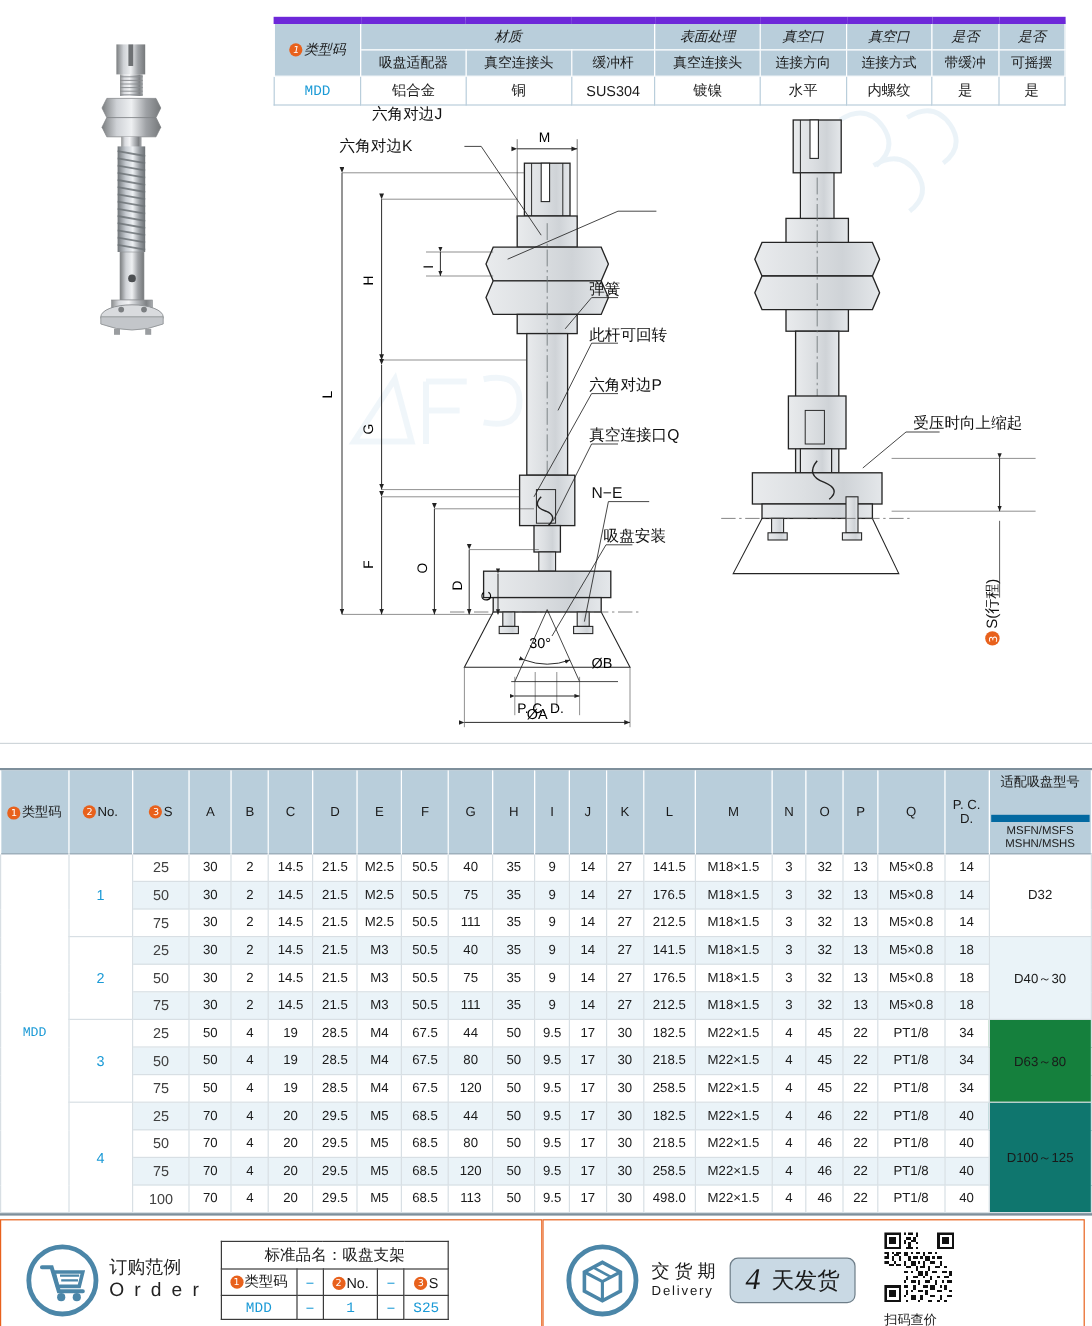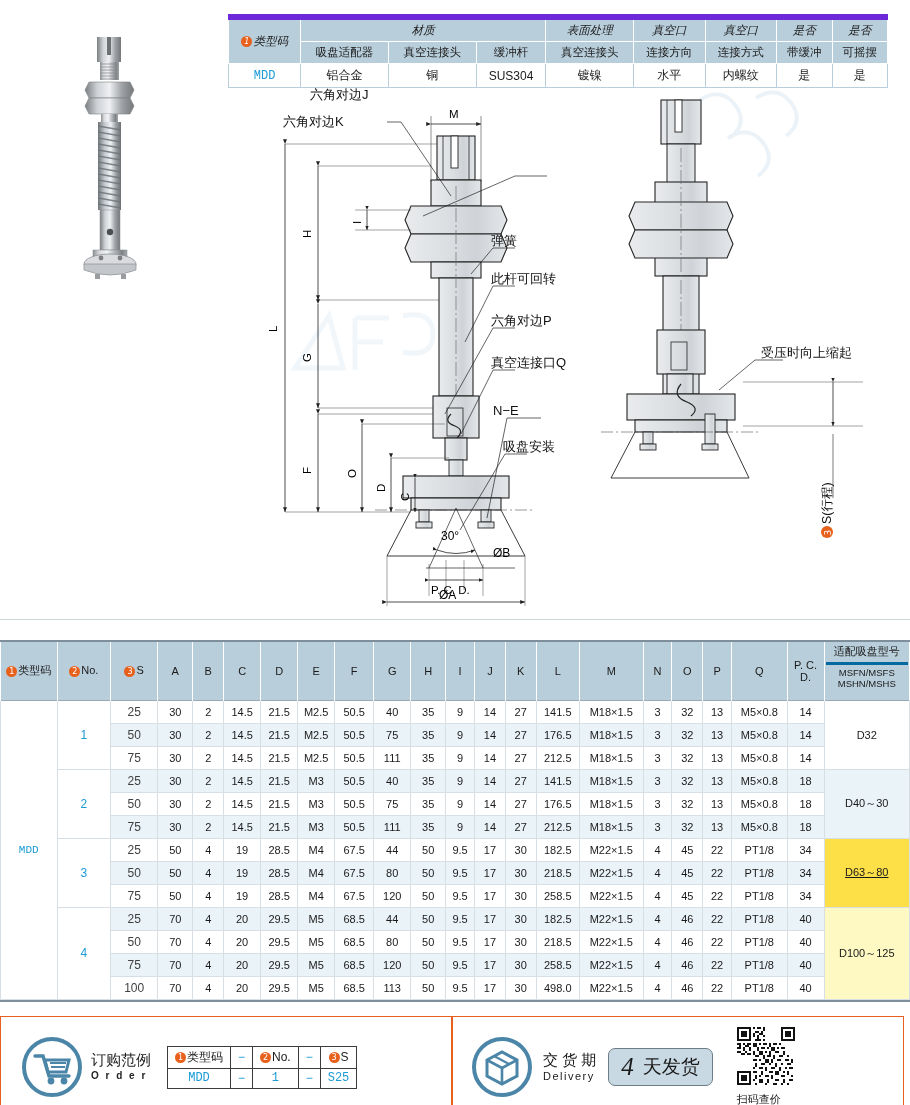--- a/index.html
+++ b/index.html
@@ -95,21 +95,21 @@
   }
   .fbox{
     border:1.5px solid #e8611c; height:102px; background:#fff;
     display:flex; align-items:center;
   }
   #order-box{ width:452px; padding-left:20px; }
   #delivery-box{ width:452px; padding-left:18px; }
 
   .icon-circle{ flex:0 0 auto; }
   .order-label{ margin-left:8px; font-size:15px; line-height:1.25; color:#222;}
-  .order-label .en{ font-size:10px; letter-spacing:2px;font-weight:bold;}
+  .order-label .en{ font-size:16px; letter-spacing:2px;}
 
   #order-table{ border-collapse:collapse; margin-left:16px; font-size:12px;}
   #order-table td, #order-table th{
     border:1px solid #3b3b3b; padding:2px 7px; text-align:center; font-weight:normal; height:20px;
   }
   #order-table td.val{ color:#1b9ad6; font-family:"Liberation Mono",monospace;}
   #order-table td.dash{ color:#1b9ad6; }
   #order-table th.title{ font-size:13px; }
 
   .delivery-label{ margin-left:10px; font-size:15px; line-height:1.25;}
@@ -484,21 +484,21 @@
           <th rowspan="2">I</th>
           <th rowspan="2">J</th>
           <th rowspan="2">K</th>
           <th rowspan="2">L</th>
           <th rowspan="2">M</th>
           <th rowspan="2">N</th>
           <th rowspan="2">O</th>
           <th rowspan="2">P</th>
           <th rowspan="2">Q</th>
           <th rowspan="2">P. C. D.</th>
-          <th rowspan="1" style="vertical-align: top;">适配吸盘型号<div class="sub" style="border-top:3px solid #0369a1;margin-top:3px;padding-top:3px;">MSFN/MSFS<br>MSHN/MSHS</div></th>
+          <th rowspan="1" style="vertical-align: top;">适配吸盘型号<div class="sub" style="border-top:6px solid #0369a1;margin-top:20px;padding-top:3px;">MSFN/MSFS<br>MSHN/MSHS</div></th>
         </tr>
         <tr></tr>
       </thead>
     <tbody id="spec-body">
         <tr class="grp-start">
           <td class="type-code" rowspan="13" style="vertical-align: middle; background: rgb(255, 255, 255);">MDD</td>
           <td class="no-col" rowspan="3" style="vertical-align: middle; background: rgb(255, 255, 255);">1</td>
           <td class="s-col">25</td>
           <td>30</td>
           <td>2</td>
@@ -641,21 +641,21 @@
           <td>9.5</td>
           <td>17</td>
           <td>30</td>
           <td>182.5</td>
           <td>M22×1.5</td>
           <td>4</td>
           <td>45</td>
           <td>22</td>
           <td>PT1/8</td>
           <td>34</td>
-          <td class="cup-col" rowspan="3" style="vertical-align: middle; background: #fde047; text-decoration: underline;">D63～80</td>
+          <td class="cup-col" rowspan="3" style="vertical-align: middle; background: #15803d;">D63～80</td>
         </tr>
         <tr class="alt">
           <td class="s-col">50</td>
           <td>50</td>
           <td>4</td>
           <td>19</td>
           <td>28.5</td>
           <td>M4</td>
           <td>67.5</td>
           <td>80</td>
@@ -706,21 +706,21 @@
           <td>9.5</td>
           <td>17</td>
           <td>30</td>
           <td>182.5</td>
           <td>M22×1.5</td>
           <td>4</td>
           <td>46</td>
           <td>22</td>
           <td>PT1/8</td>
           <td>40</td>
-          <td class="cup-col" rowspan="4" style="vertical-align: middle; background: #fef9c3;">D100～125</td>
+          <td class="cup-col" rowspan="4" style="vertical-align: middle; background: #0f766e;">D100～125</td>
         </tr>
         <tr>
           <td class="s-col">50</td>
           <td>70</td>
           <td>4</td>
           <td>20</td>
           <td>29.5</td>
           <td>M5</td>
           <td>68.5</td>
           <td>80</td>
@@ -794,20 +794,23 @@
       <line x1="30" y1="31" x2="44" y2="31" stroke="#4b86a8" stroke-width="2"></line>
       <circle cx="30" cy="45" r="3.4" fill="#4b86a8"></circle>
       <circle cx="43" cy="45" r="3.4" fill="#4b86a8"></circle>
     </svg>
     <div class="order-label">
       <div>订购范例</div>
       <div class="en">O r d e r</div>
     </div>
     <table id="order-table">
       <tbody>
+          <tr>
+        <th class="title" colspan="5">标准品名：吸盘支架</th>
+      </tr>
       <tr>
         <td><span class="num-badge">1</span><span>类型码</span></td>
         <td class="dash">−</td>
         <td><span class="num-badge">2</span><span>No.</span></td>
         <td class="dash">−</td>
         <td><span class="num-badge">3</span><span>S</span></td>
       </tr>
       <tr>
         <td class="val">MDD</td>
         <td class="dash">−</td>

